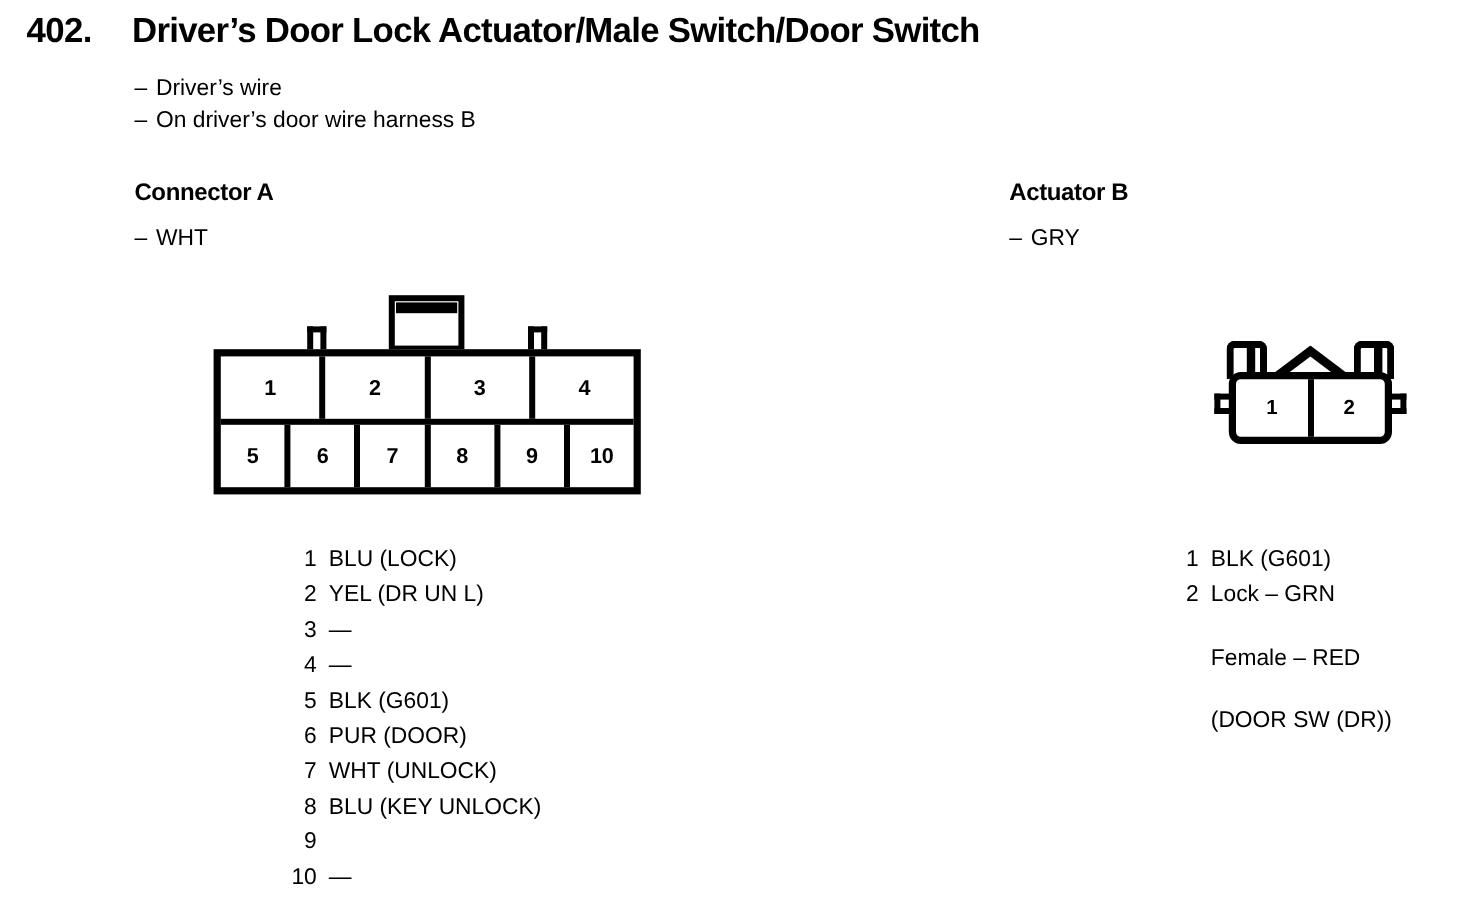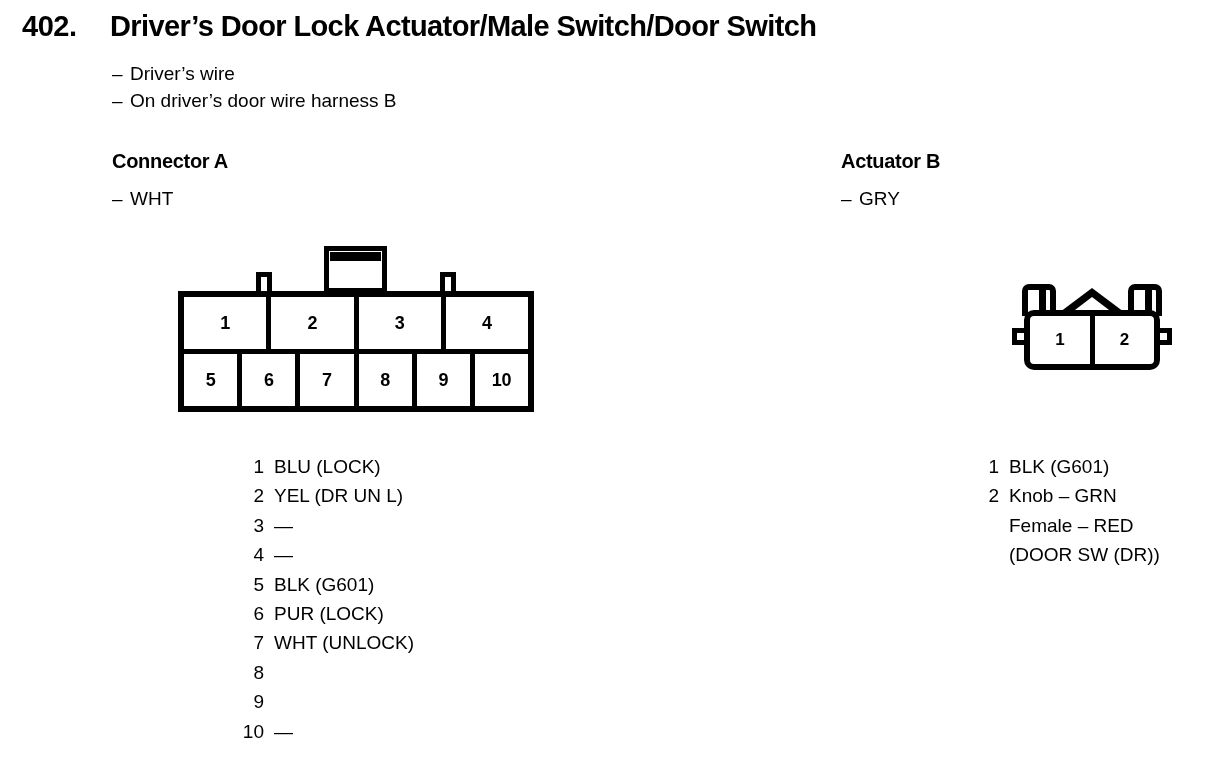--- a/index.html
+++ b/index.html
@@ -209,20 +209,21 @@
     text-align: right;
     flex: 0 0 26px;
   }
   .pin-desc {
     padding-left: 10px;
     white-space: nowrap;
   }
   .pin-desc-extra {
     padding-left: 36px;
     white-space: nowrap;
+    margin-top: 23px;
   }
 </style>
 </head>
 <body>
 
 <div class="abs" id="title-row">
   <div id="title-number">402.</div>
   <div id="title-text">Driver’s Door Lock Actuator/Male Switch/Door Switch</div>
 </div>
 
@@ -283,28 +284,29 @@
   <div class="pin-entry">
     <span class="pin-num">4</span>
     <span class="pin-desc">—</span>
   </div>
   <div class="pin-entry">
     <span class="pin-num">5</span>
     <span class="pin-desc">BLK (G601)</span>
   </div>
   <div class="pin-entry">
     <span class="pin-num">6</span>
-    <span class="pin-desc">PUR (LOCK)</span>
+    <span class="pin-desc">PUR (DOOR)</span>
   </div>
   <div class="pin-entry">
     <span class="pin-num">7</span>
     <span class="pin-desc">WHT (UNLOCK)</span>
   </div>
   <div class="pin-entry">
     <span class="pin-num">8</span>
+    <span class="pin-desc">BLU (KEY UNLOCK)</span>
   </div>
   <div class="pin-entry">
     <span class="pin-num">9</span>
   </div>
   <div class="pin-entry">
     <span class="pin-num">10</span>
     <span class="pin-desc">—</span>
   </div>
 </div>
 
@@ -334,17 +336,17 @@
   </div>
 </div>
 
 <div class="abs pin-list" id="connB-pinlist">
   <div class="pin-entry">
     <span class="pin-num">1</span>
     <span class="pin-desc">BLK (G601)</span>
   </div>
   <div class="pin-entry">
     <span class="pin-num">2</span>
-    <span class="pin-desc">Knob – GRN</span>
+    <span class="pin-desc">Lock – GRN</span>
   </div>
   <div class="pin-desc-extra">Female – RED</div>
   <div class="pin-desc-extra">(DOOR SW (DR))</div>
 </div>
 
 </body></html>

